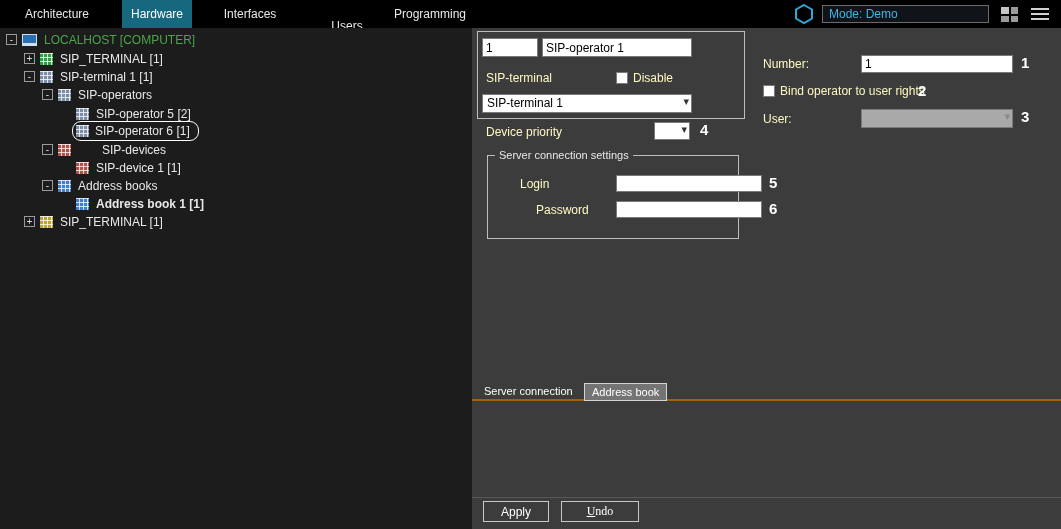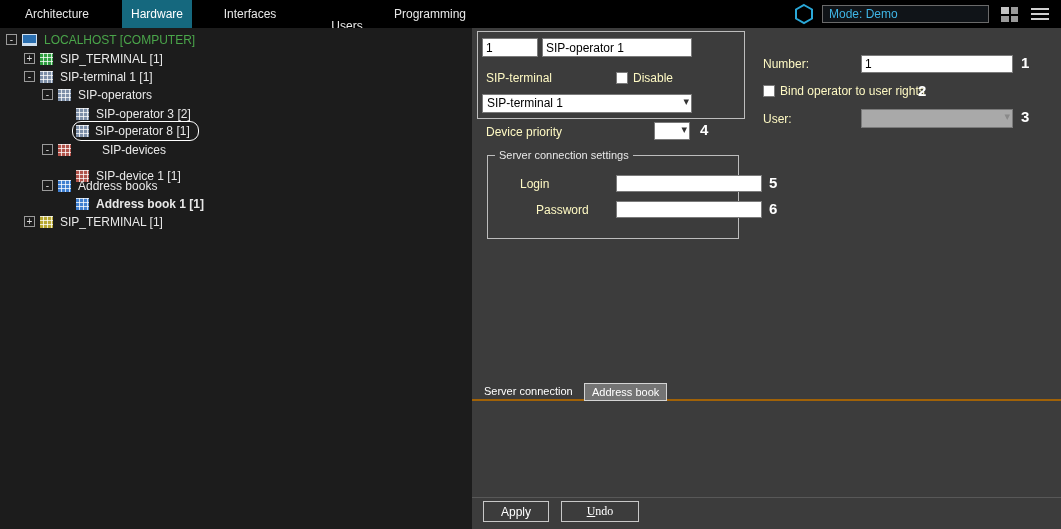--- a/index.html
+++ b/index.html
@@ -120,37 +120,37 @@
     </div>
 
     <div class="tree-row" style="top:58px;">
       <span class="expander" style="left:42px;">-</span>
       <span class="ticon blue" style="left:58px;"></span>
       <span class="tlabel" style="left:78px;">SIP-operators</span>
     </div>
 
     <div class="tree-row" style="top:77px;">
       <span class="ticon blue" style="left:76px;"></span>
-      <span class="tlabel" style="left:96px;">SIP-operator 3 [2]</span>
+      <span class="tlabel" style="left:96px;">SIP-operator 5 [2]</span>
     </div>
 
     <div class="tree-row" style="top:95px;">
       <span class="sel-wrap">
         <span class="ticon blue"></span>
-        <span class="tlabel">SIP-operator 8 [1]</span>
+        <span class="tlabel">SIP-operator 6 [1]</span>
       </span>
     </div>
 
     <div class="tree-row" style="top:113px;">
       <span class="expander" style="left:42px;">-</span>
       <span class="ticon red" style="left:58px;"></span>
       <span class="tlabel" style="left:78px;margin-left:24px;">SIP-devices</span>
     </div>
 
-    <div class="tree-row" style="top:131px;margin-top:8px;">
+    <div class="tree-row" style="top:131px;">
       <span class="ticon red" style="left:76px;"></span>
       <span class="tlabel" style="left:96px;">SIP-device 1 [1]</span>
     </div>
 
     <div class="tree-row" style="top:149px;">
       <span class="expander" style="left:42px;">-</span>
       <span class="ticon addr" style="left:58px;"></span>
       <span class="tlabel" style="left:78px;">Address books</span>
     </div>
 

